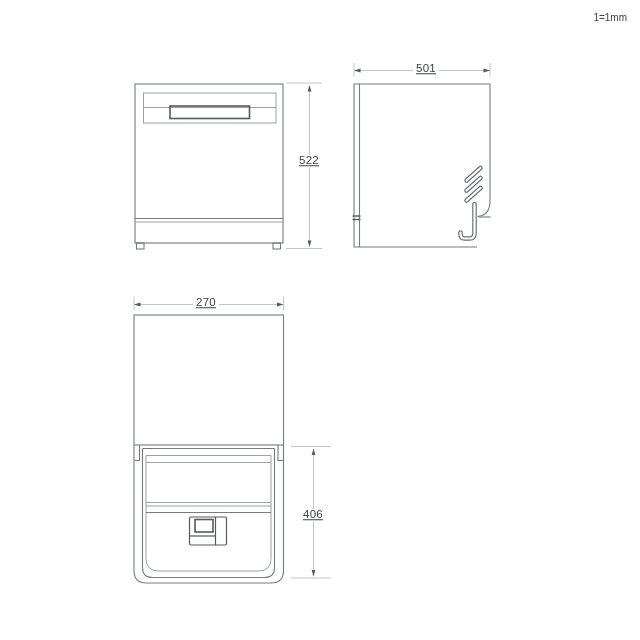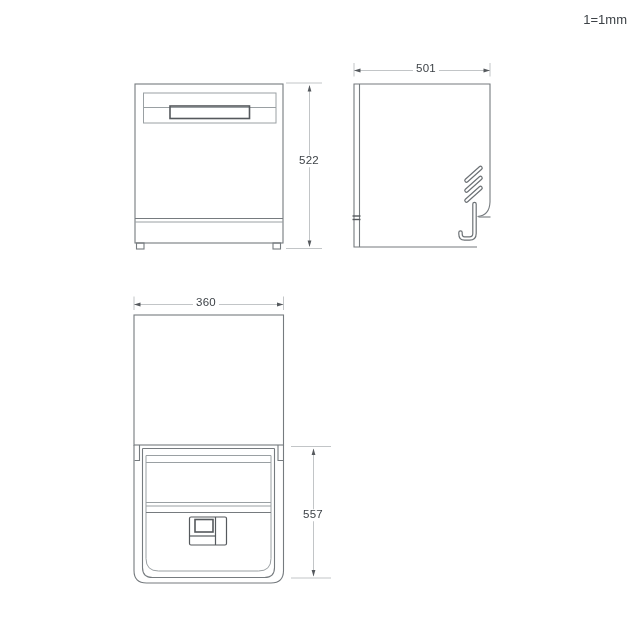--- a/index.html
+++ b/index.html
@@ -18,25 +18,26 @@
   .dim-label{
     position:absolute;
     transform:translate(-50%,-50%);
     font-size:11.5px;
     line-height:1;
     letter-spacing:.3px;
     color:#3d4247;
     background:#ffffff;
     padding:0 3px;
     white-space:nowrap;
+    text-decoration:underline;
   }
   .scale-note{
     position:absolute;
     right:13px;top:12px;
-    font-size:13px;
+    font-size:10px;
     line-height:1.2;
     color:#3d4247;
   }
 </style>
 </head>
 <body>
 
 <div class="canvas">
 
   <svg width="640" height="640" viewBox="0 0 640 640">
@@ -131,17 +132,17 @@
       <path d="M 313.5,449 V 576"></path>
       <g stroke="none" fill="#55595d">
         <polygon points="313.5,448.5 311.6,455 315.4,455"></polygon>
         <polygon points="313.5,576.5 311.6,570 315.4,570"></polygon>
       </g>
     </g>
   </svg>
 
   <div class="dim-label" style="left:309px;top:161px;">522</div>
   <div class="dim-label" style="left:426px;top:69px;">501</div>
-  <div class="dim-label" style="left:206px;top:303px;">360</div>
-  <div class="dim-label" style="left:313px;top:515px;">557</div>
+  <div class="dim-label" style="left:206px;top:303px;">270</div>
+  <div class="dim-label" style="left:313px;top:515px;">406</div>
 
   <div class="scale-note">1=1mm</div>
 </div>
 
 </body></html>

